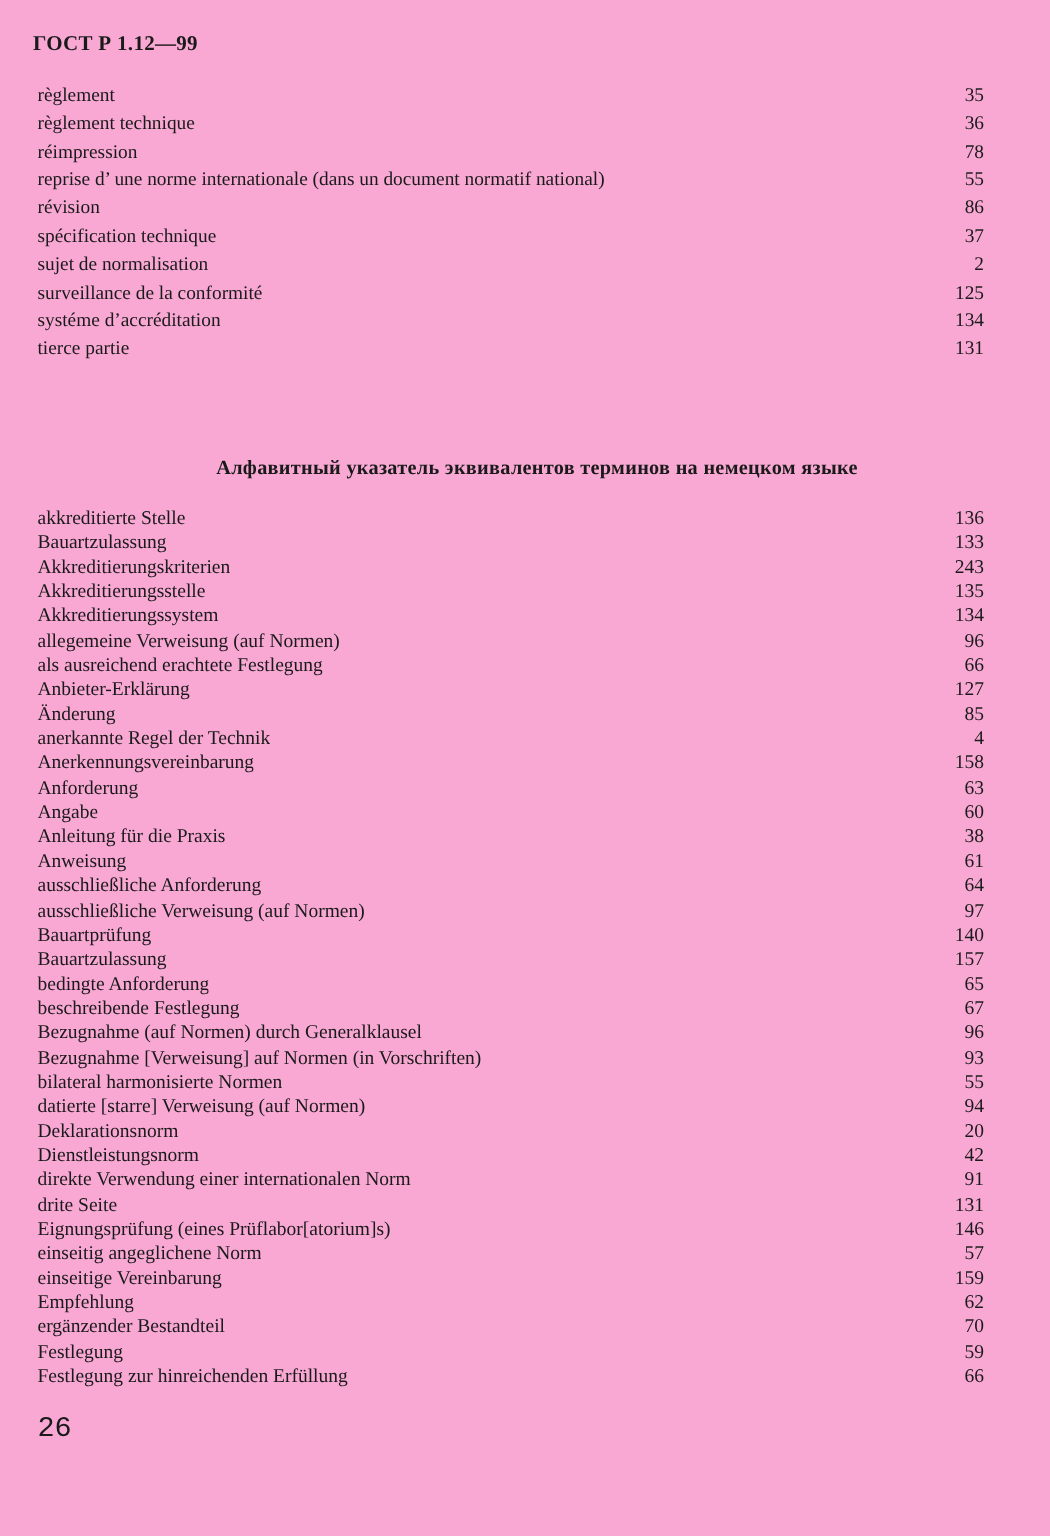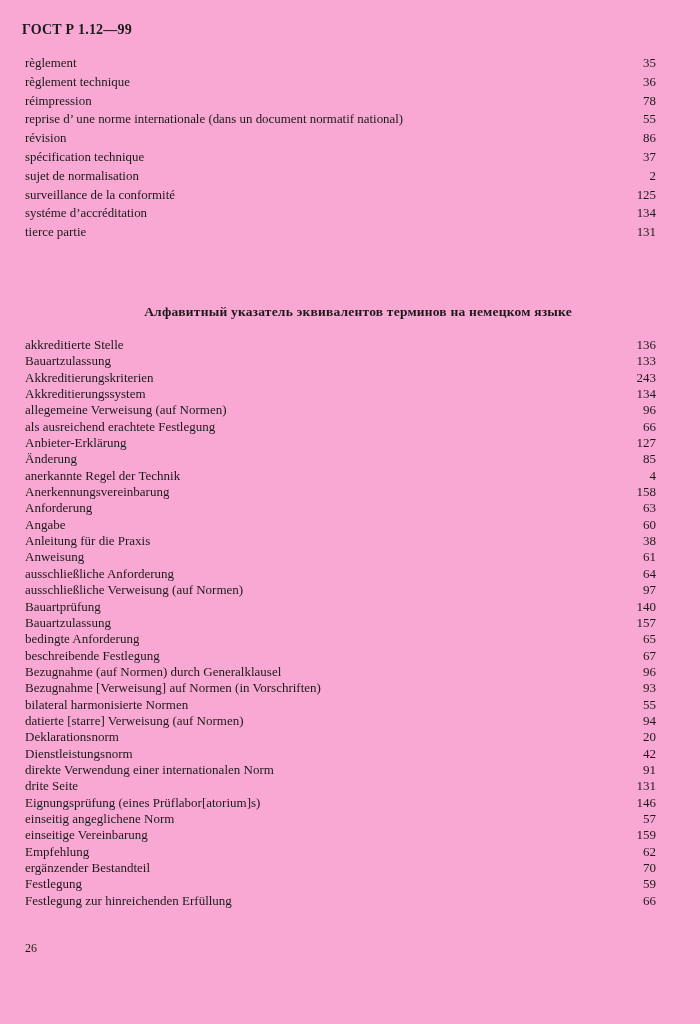--- a/index.html
+++ b/index.html
@@ -56,21 +56,22 @@
     top: 304px;
     text-align: center;
     font-size: 13.5px;
     font-weight: 700;
     letter-spacing: 0.2px;
   }
   .folio {
     position: absolute;
     left: 25px;
     top: 941px;
-    font-size: 12px;
+    font-size: 19px;
+    font-family: Liberation Mono, monospace;
   }
 </style>
 </head>
 <body>
 
 <div class="page">
 
   <div class="doc-header">ГОСТ Р 1.12—99</div>
 
   <div class="index-list list-french">
@@ -140,20 +141,24 @@
       <div class="index-row">
         <span class="index-term">Bauartzulassung</span>
         <span class="index-num">133</span>
       </div>
 
       <div class="index-row">
         <span class="index-term">Akkreditierungskriterien</span>
         <span class="index-num">243</span>
       </div>
 
+      <div class="index-row">
+        <span class="index-term">Akkreditierungsstelle</span>
+        <span class="index-num">135</span>
+      </div>
 
       <div class="index-row">
         <span class="index-term">Akkreditierungssystem</span>
         <span class="index-num">134</span>
       </div>
 
       <div class="index-row">
         <span class="index-term">allegemeine Verweisung (auf Normen)</span>
         <span class="index-num">96</span>
       </div>

